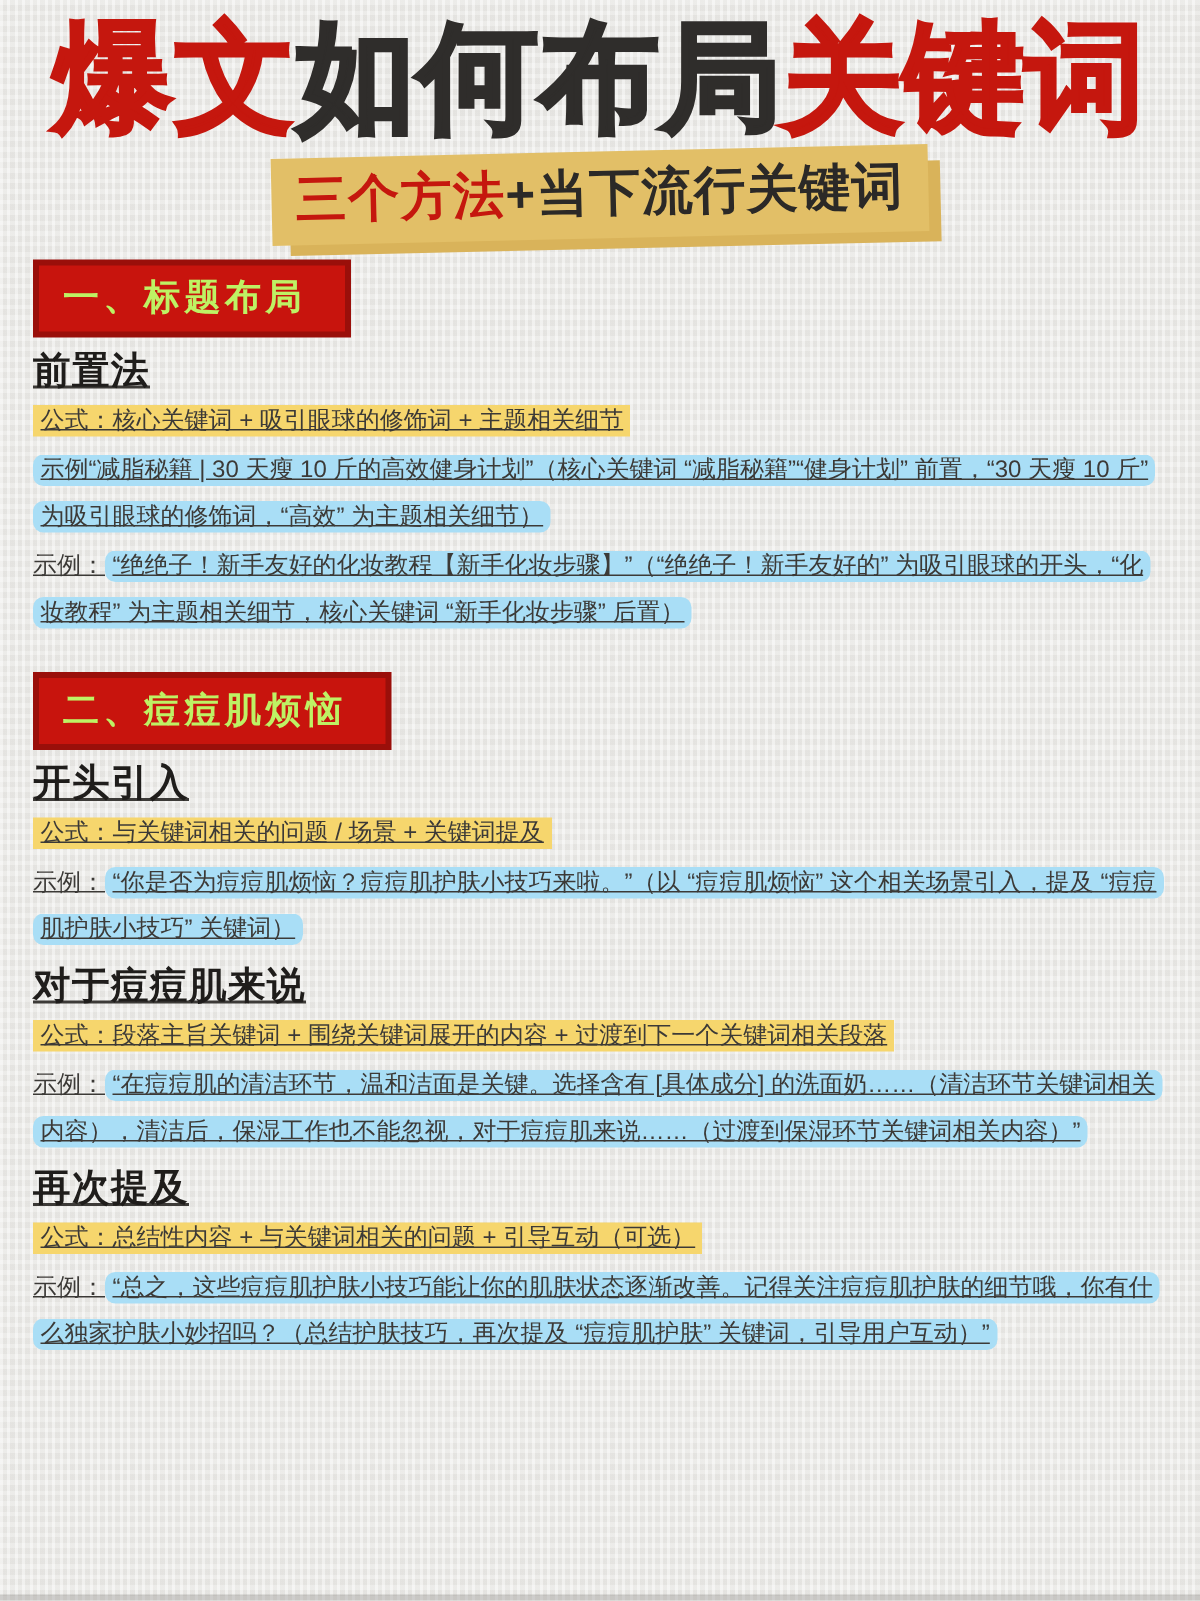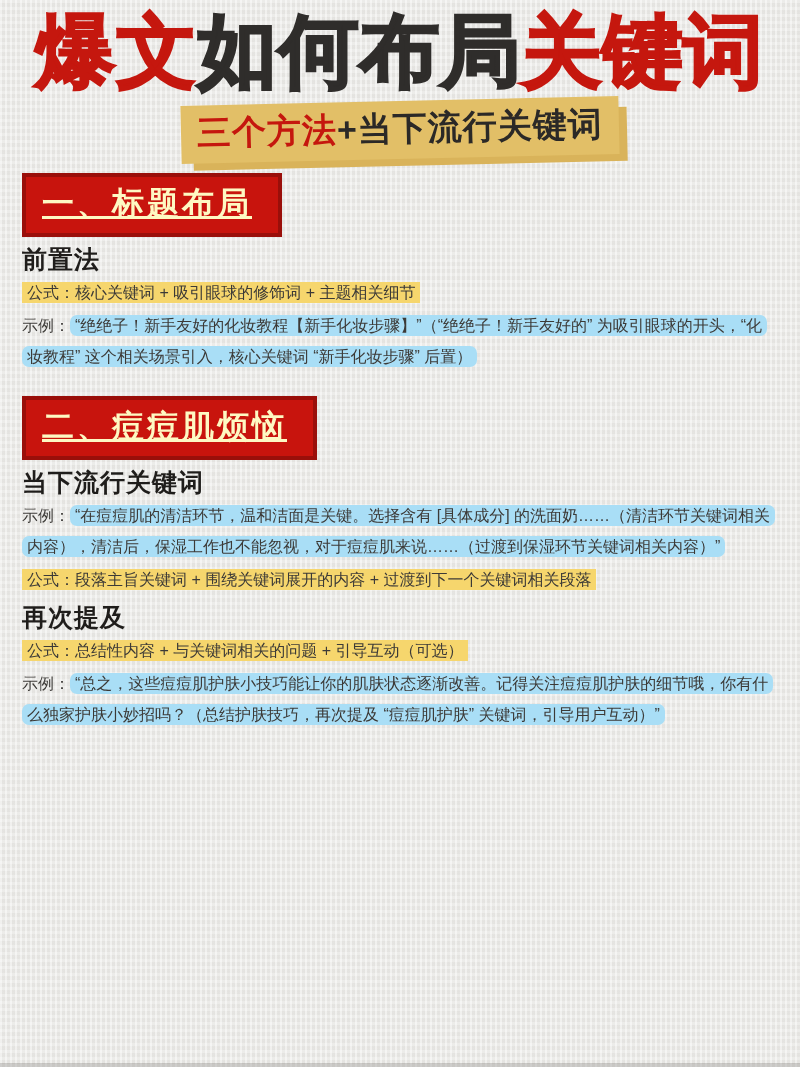--- a/index.html
+++ b/index.html
@@ -50,31 +50,30 @@
   
   .banner-wrap { margin: 14px 0 4px 22px; }
   .banner-wrap.second { margin-top: 24px; }
   .banner {
     display: inline-block;
     background: #9a0f0a;
     padding: 4px;
   }
   .banner-inner {
     background: #c8140d;
-    color: #fef9c3;
-    font-size: 32px;
+    color: #bef264;
+    font-size: 24px;
     font-weight: 800;
     letter-spacing: 3px;
     padding: 5px 26px 7px 16px;
     white-space: nowrap;
-    text-decoration: underline;
   }
 
   
-  .content { padding: 0 22px; }
+  .content { padding: 0 22px; text-decoration: underline; }
   .block { margin-top: 2px; }
   .block-heading {
     font-size: 25px;
     font-weight: 800;
     color: #1f1d1b;
     line-height: 32px;
     margin-top: 6px;
     letter-spacing: 1px;
   }
   .body-line {
@@ -122,41 +121,47 @@
     <div class="banner">
       <div class="banner-inner">一、标题布局</div>
     </div>
   </div>
 
   <div class="content">
 
     <div class="block">
       <div class="block-heading">前置法</div>
       <p class="body-line"><span class="hl-y">公式：核心关键词 + 吸引眼球的修饰词 + 主题相关细节</span></p>
+      <p class="body-line"><span></span><span class="hl-b">示例“减脂秘籍 | 30 天瘦 10 斤的高效健身计划”（核心关键词 “减脂秘籍”“健身计划” 前置，“30 天瘦 10 斤” 为吸引眼球的修饰词，“高效” 为主题相关细节）</span></p>
     </div>
 
     <div class="block">
-      <p class="body-line"><span>示例：</span><span class="hl-b">“绝绝子！新手友好的化妆教程【新手化妆步骤】”（“绝绝子！新手友好的” 为吸引眼球的开头，“化妆教程” 这个相关场景引入，核心关键词 “新手化妆步骤” 后置）</span></p>
+      <p class="body-line"><span>示例：</span><span class="hl-b">“绝绝子！新手友好的化妆教程【新手化妆步骤】”（“绝绝子！新手友好的” 为吸引眼球的开头，“化妆教程” 为主题相关细节，核心关键词 “新手化妆步骤” 后置）</span></p>
     </div>
 
   </div>
 
   <div class="banner-wrap second">
     <div class="banner">
       <div class="banner-inner">二、痘痘肌烦恼</div>
     </div>
   </div>
 
   <div class="content">
 
+    <div class="block">
+      <div class="block-heading">开头引入</div>
+      <p class="body-line"><span class="hl-y">公式：与关键词相关的问题 / 场景 + 关键词提及</span></p>
+      <p class="body-line"><span>示例：</span><span class="hl-b">“你是否为痘痘肌烦恼？痘痘肌护肤小技巧来啦。”（以 “痘痘肌烦恼” 这个相关场景引入，提及 “痘痘肌护肤小技巧” 关键词）</span></p>
+    </div>
 
     <div class="block">
-      <div class="block-heading">当下流行关键词</div>
+      <div class="block-heading">对于痘痘肌来说</div>
+      <p class="body-line"><span class="hl-y">公式：段落主旨关键词 + 围绕关键词展开的内容 + 过渡到下一个关键词相关段落</span></p>
       <p class="body-line"><span>示例：</span><span class="hl-b">“在痘痘肌的清洁环节，温和洁面是关键。选择含有 [具体成分] 的洗面奶……（清洁环节关键词相关内容），清洁后，保湿工作也不能忽视，对于痘痘肌来说……（过渡到保湿环节关键词相关内容）”</span></p>
-      <p class="body-line"><span class="hl-y">公式：段落主旨关键词 + 围绕关键词展开的内容 + 过渡到下一个关键词相关段落</span></p>
     </div>
 
     <div class="block">
       <div class="block-heading">再次提及</div>
       <p class="body-line"><span class="hl-y">公式：总结性内容 + 与关键词相关的问题 + 引导互动（可选）</span></p>
       <p class="body-line"><span>示例：</span><span class="hl-b">“总之，这些痘痘肌护肤小技巧能让你的肌肤状态逐渐改善。记得关注痘痘肌护肤的细节哦，你有什么独家护肤小妙招吗？（总结护肤技巧，再次提及 “痘痘肌护肤” 关键词，引导用户互动）”</span></p>
     </div>
 
   </div>
 

